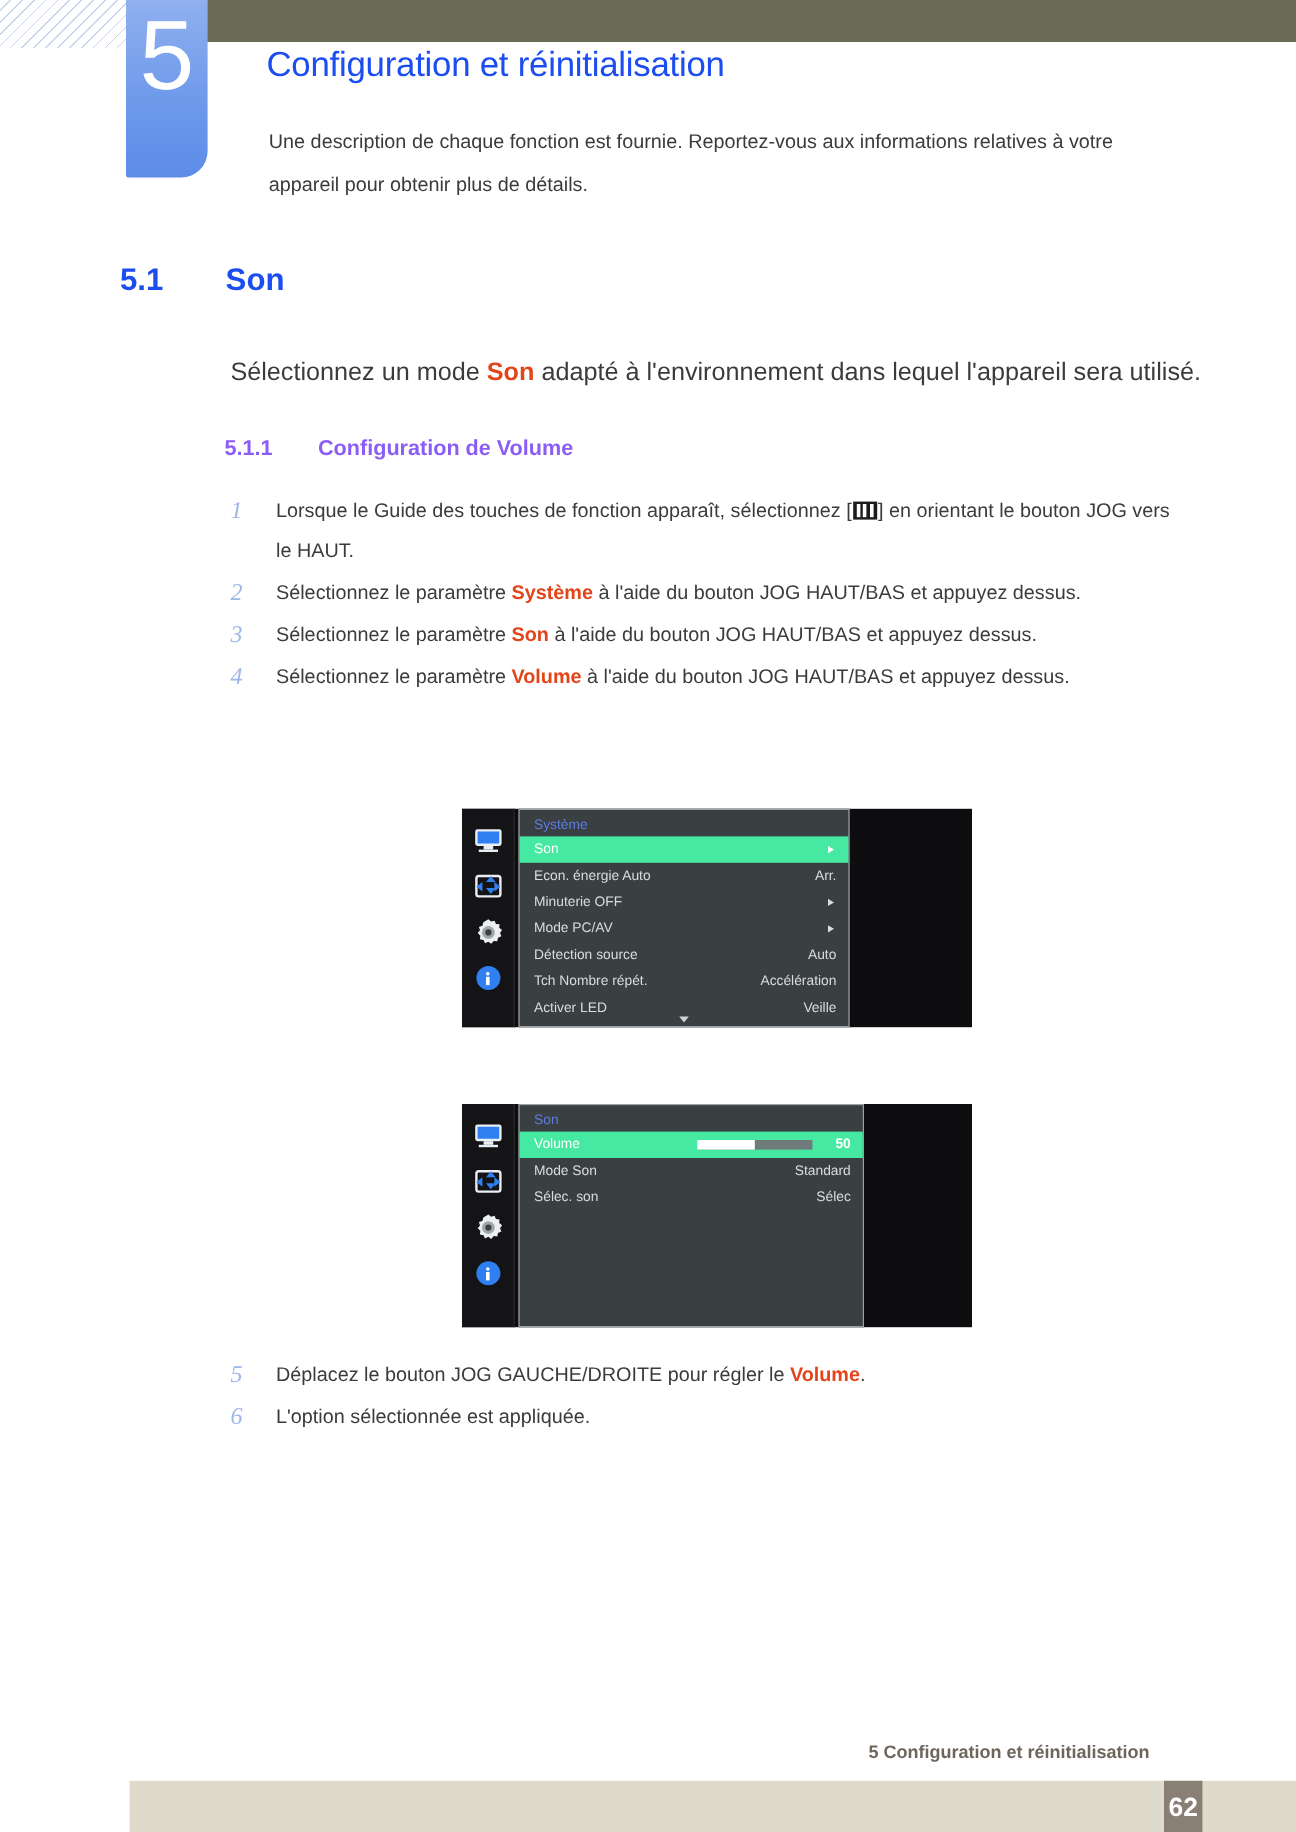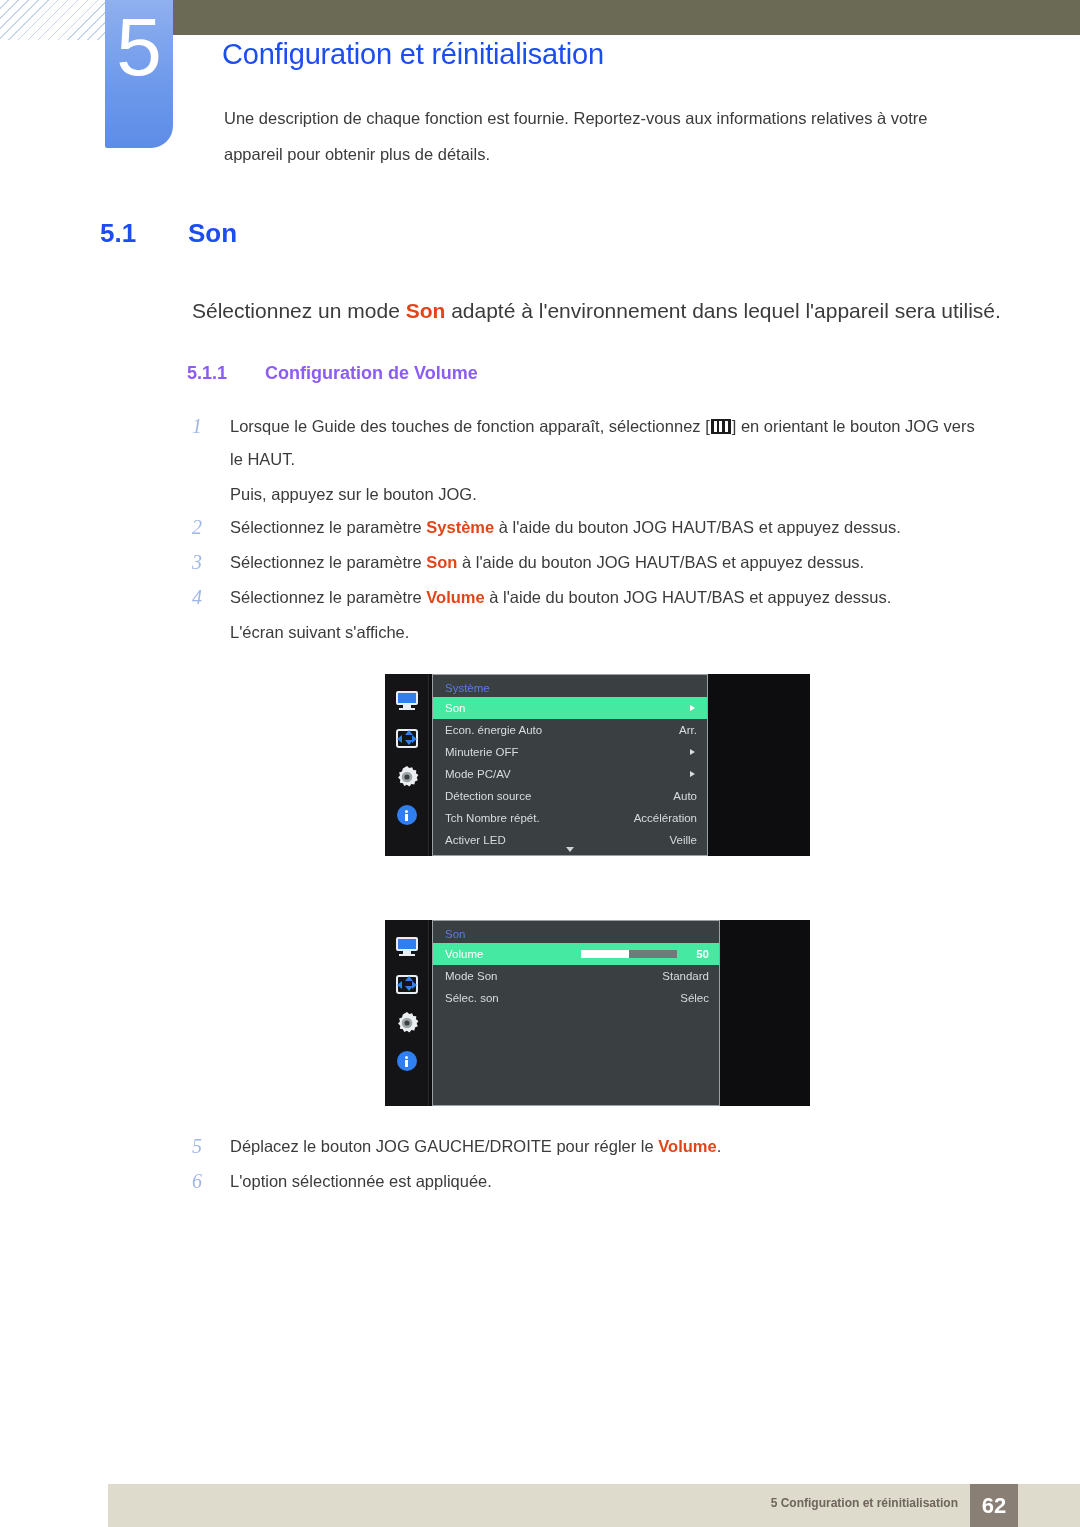--- a/index.html
+++ b/index.html
@@ -279,29 +279,29 @@
 
   
   .footer-bar {
     position: absolute;
     left: 108px; top: 1484px;
     width: 972px; height: 43px;
     background: #dedacc;
   }
   .footer-text {
     position: absolute;
-    right: 122px; top: 1496px;
-    font-size: 12px;
+    right: 122px; top: 1452px;
+    font-size: 15px;
     color: #6e655c;
     font-weight: bold;
   }
   .footer-page {
     position: absolute;
     left: 970px; top: 1484px;
-    width: 48px; height: 43px;
+    width: 32px; height: 43px;
     background: #8a7f74;
     color: #ffffff;
     font-size: 22px;
     font-weight: bold;
     display: flex;
     align-items: center;
     justify-content: center;
   }
 </style>
 </head>
@@ -325,34 +325,32 @@
 
 <div class="h2">
   <span class="h2num">5.1.1</span><span>Configuration de Volume</span>
 </div>
 
 <div class="steps">
 
   <div class="step">
     <span class="snum">1</span><span>Lorsque le Guide des touches de fonction apparaît, sélectionnez [</span><span class="jogicon"><i></i><i></i><i></i></span><span>] en orientant le bouton JOG vers le HAUT.</span>
   </div>
-  <div class="sub">Puis, appuyez sur le bouton JOG.</div>
 
   <div class="step">
     <span class="snum">2</span><span>Sélectionnez le paramètre </span><span class="hl">Système</span><span> à l'aide du bouton JOG HAUT/BAS et appuyez dessus.</span>
   </div>
 
   <div class="step">
     <span class="snum">3</span><span>Sélectionnez le paramètre </span><span class="hl">Son</span><span> à l'aide du bouton JOG HAUT/BAS et appuyez dessus.</span>
   </div>
 
   <div class="step">
     <span class="snum">4</span><span>Sélectionnez le paramètre </span><span class="hl">Volume</span><span> à l'aide du bouton JOG HAUT/BAS et appuyez dessus.</span>
   </div>
-  <div class="sub">L'écran suivant s'affiche.</div>
 </div>
 
 <div class="osd osd-1">
   <div class="osd-strip">
     <div class="ic ic-monitor">
       <div class="scr"></div>
         <div class="stand"></div>
         <div class="base"></div>
     </div>
     <div class="ic ic-pos">

